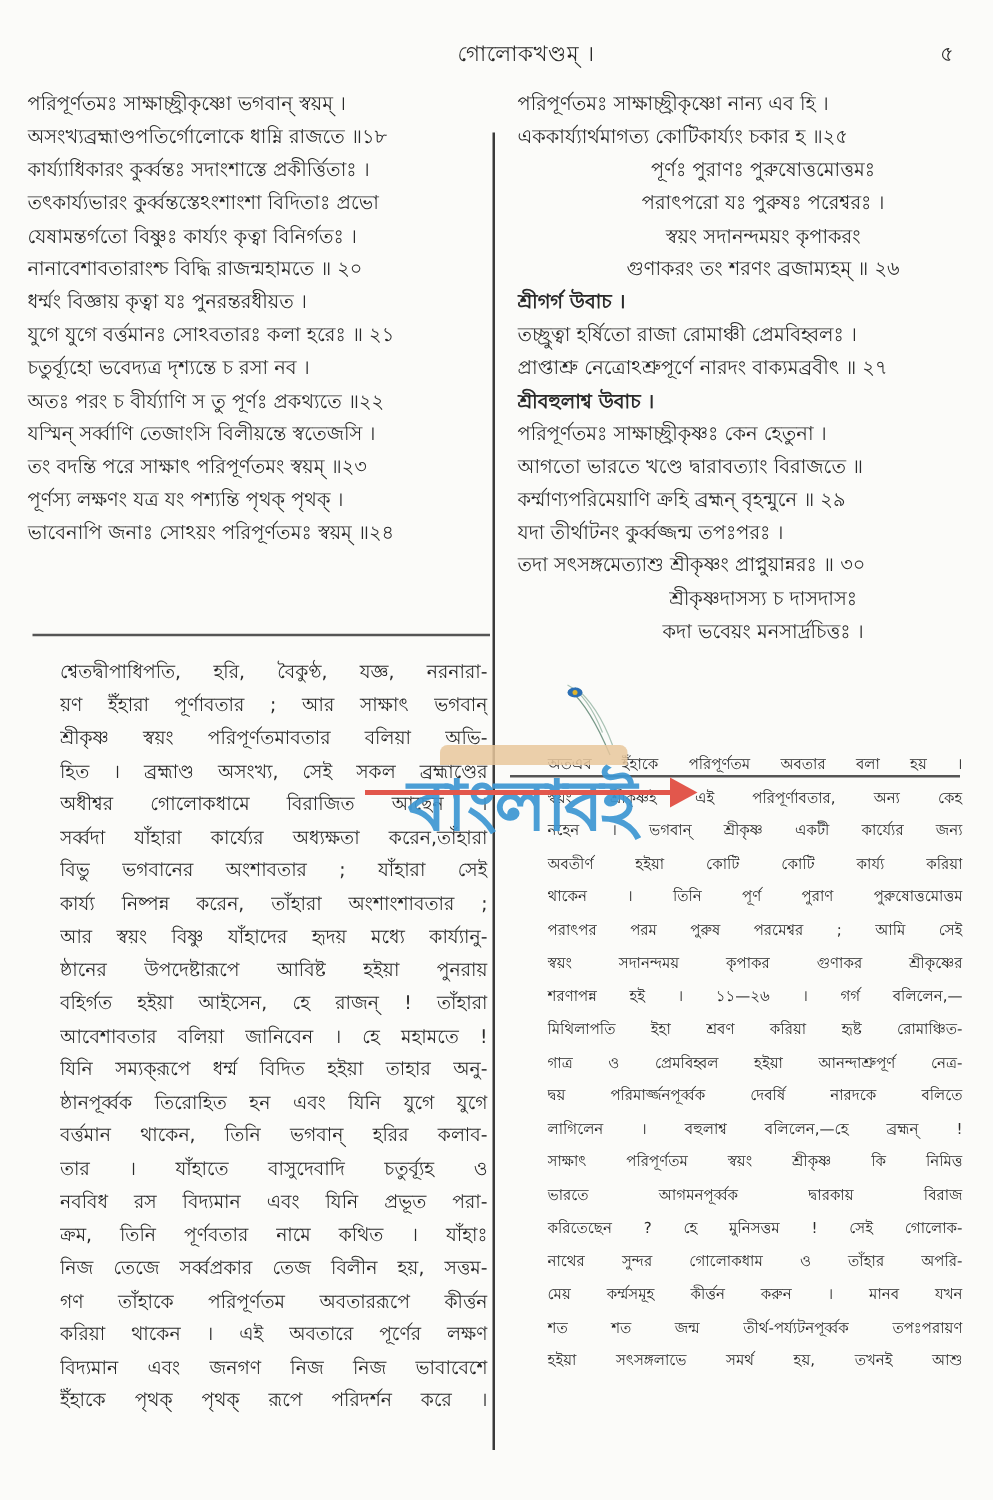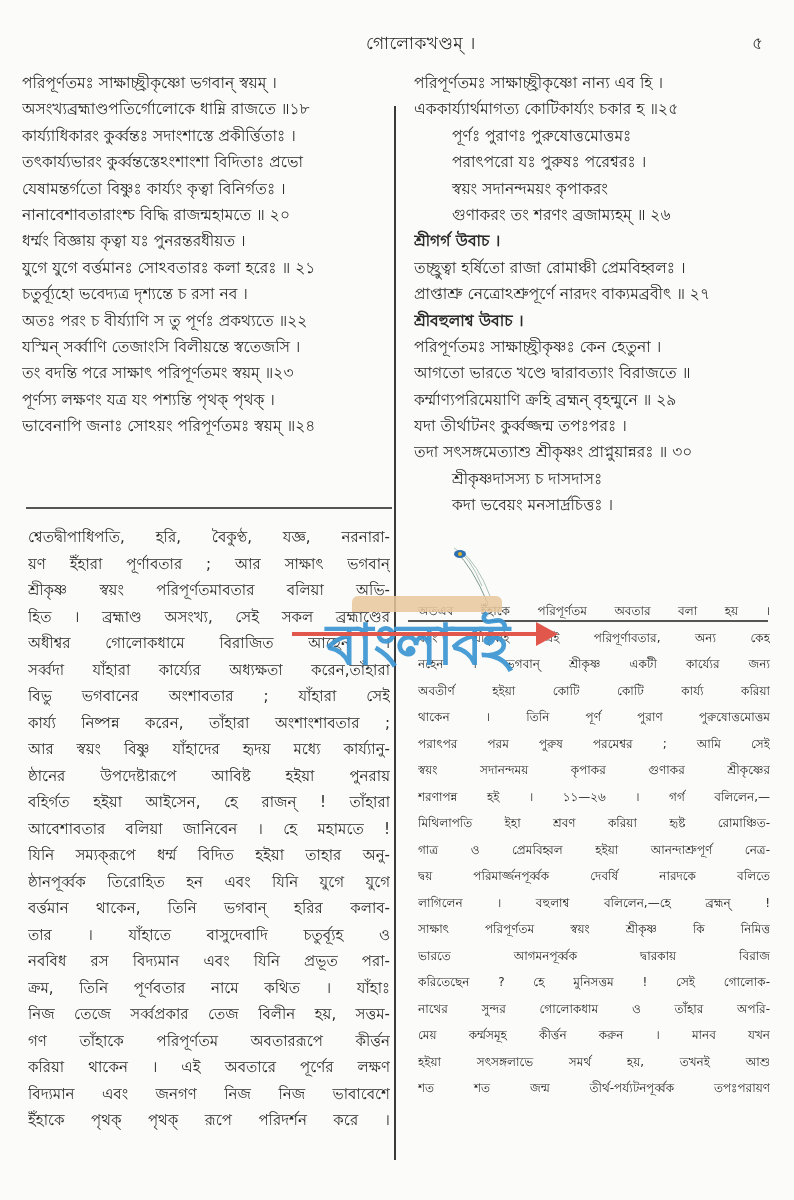--- a/index.html
+++ b/index.html
@@ -16,24 +16,24 @@
   .header .title {
     position: absolute; left: 320px; top: 0; font-size: 17px; letter-spacing: 0.5px; margin-left: 46px;
   }
   .header .page-no {
     position: absolute; left: 752px; top: 0; font-size: 17px;
   }
   .col {
     position: absolute; font-size: 15.5px; line-height: 26.4px;
   }
   .col .line { white-space: nowrap; overflow: hidden; height: 26.4px; }
-  .col .line.indent { padding-left: 38px; }
+  .col .line.indent { padding-left: 38px; text-align: center; }
   .col .line.center { }
   .col .line.bold { font-weight: bold; }
-  .col .line.justify { text-align: justify; text-align-last: justify; }
+  .col .line.justify { text-align: justify; text-align-last: justify; margin-left: 20px; }
   #verses-left { left: 22px; top: 70px; width: 370px; }
   #verses-right { left: 414px; top: 70px; width: 355px; }
   #comm-left { left: 28px; top: 524px; width: 362px; font-size: 15px; line-height: 26.5px; }
   #comm-left .line { height: 26.5px; }
   #comm-right { left: 418px; top: 598px; width: 352px; font-size: 12px; line-height: 26.5px; }
   #comm-right .line { height: 26.5px; }
   .vrule {
     position: absolute; left: 394px; top: 106px; width: 2px; height: 1054px; background: #3a3a3a;
   }
   .hrule-left {
@@ -149,22 +149,22 @@
     <div class="line justify">শরণাপন্ন হই । ১১—২৬ । গর্গ বলিলেন,—</div>
     <div class="line justify">মিথিলাপতি ইহা শ্রবণ করিয়া হৃষ্ট রোমাঞ্চিত-</div>
     <div class="line justify">গাত্র ও প্রেমবিহ্বল হইয়া আনন্দাশ্রুপূর্ণ নেত্র-</div>
     <div class="line justify">দ্বয় পরিমার্জ্জনপূর্ব্বক দেবর্ষি নারদকে বলিতে</div>
     <div class="line justify">লাগিলেন । বহুলাশ্ব বলিলেন,—হে ব্রহ্মন্‌ !</div>
     <div class="line justify">সাক্ষাৎ পরিপূর্ণতম স্বয়ং শ্রীকৃষ্ণ কি নিমিত্ত</div>
     <div class="line justify">ভারতে আগমনপূর্ব্বক দ্বারকায় বিরাজ</div>
     <div class="line justify">করিতেছেন ? হে মুনিসত্তম ! সেই গোলোক-</div>
     <div class="line justify">নাথের সুন্দর গোলোকধাম ও তাঁহার অপরি-</div>
     <div class="line justify">মেয় কর্ম্মসমূহ কীর্ত্তন করুন । মানব যখন</div>
+    <div class="line justify">শত শত জন্ম তীর্থ-পর্য্যটনপূর্ব্বক তপঃপরায়ণ</div>
     <div class="line justify">হইয়া সৎসঙ্গলাভে সমর্থ হয়, তখনই আশু</div>
-    <div class="line justify">শত শত জন্ম তীর্থ-পর্য্যটনপূর্ব্বক তপঃপরায়ণ</div>
   </div>
 
 <div class="feather">
   <svg width="40" height="60" viewBox="0 0 40 60">
     <path d="M4 6 Q20 20 36 58" stroke="#7a9a8a" stroke-width="1" fill="none"></path>
     <path d="M2 2 Q18 10 30 40" stroke="#a9c2b4" stroke-width="1" fill="none"></path>
     <path d="M8 4 Q26 18 38 50" stroke="#a9c2b4" stroke-width="1" fill="none"></path>
     <ellipse cx="8" cy="8" rx="6" ry="4" fill="#2c6fb3"></ellipse>
     <circle cx="8" cy="8" r="2" fill="#e0b32a"></circle>
   </svg>

